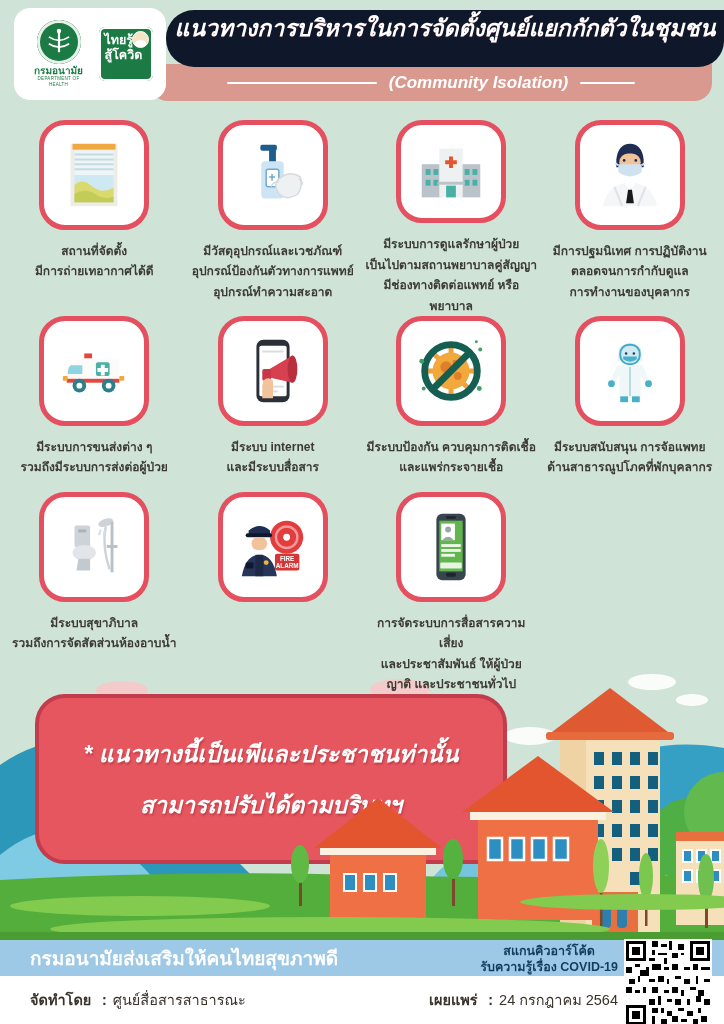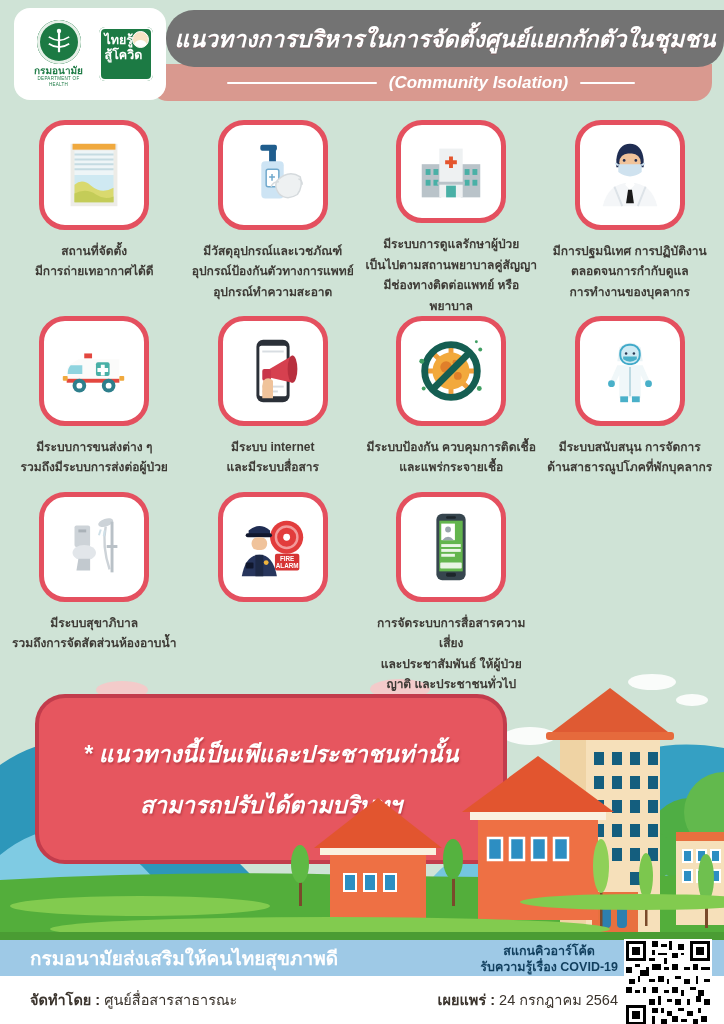--- a/index.html
+++ b/index.html
@@ -16,22 +16,22 @@
     display:flex;align-items:center;justify-content:center;}
   .doh-name{color:#1c7a44;font-weight:bold;font-size:10px;margin-top:2px;line-height:1;}
   .doh-sub{color:#1c7a44;font-size:4.5px;letter-spacing:.3px;line-height:1.4;}
   .covid-logo{position:relative;width:54px;height:54px;background:#1c7a44;border-radius:6px;
     box-shadow:inset 0 0 0 2px #fff;color:#fff;font-weight:bold;font-size:12.5px;line-height:1.2;
     padding:6px 0 0 6px;box-sizing:border-box;}
   .covid-face{position:absolute;top:4px;right:4px;width:15px;height:15px;border-radius:50%;
     background:#f6e3c4;overflow:hidden;border:1px solid #fff;}
   .covid-face::after{content:"";position:absolute;left:1px;right:1px;bottom:0;height:7px;
     background:#fff;border-radius:6px 6px 0 0;}
-  .title-band{position:absolute;left:166px;top:10px;width:558px;height:57px;background:#737373;
-    border-radius:28px 0 26px 28px;display:flex;align-items:center;justify-content:center;z-index:6;}
+  .title-band{position:absolute;left:166px;top:10px;width:558px;height:57px;background:#0f172a;
+    border-radius:28px 0 26px 28px;display:flex;justify-content:center;z-index:6;}
   .title-text{color:#fff;font-size:23px;font-weight:bold;font-style:italic;white-space:nowrap;
     text-shadow:0 1px 0 rgba(150,20,30,.25);}
   .subtitle-band{position:absolute;left:150px;top:64px;width:562px;height:37px;background:#d9998f;
     border-radius:4px 0 18px 18px;display:flex;align-items:center;justify-content:center;gap:12px;z-index:5;}
   .subtitle-line{height:2px;background:#fff;border-radius:1px;}
   .line-left{width:150px;}
   .line-right{width:55px;}
   .subtitle-text{color:#fff;font-weight:bold;font-style:italic;font-size:17px;white-space:nowrap;}
   
   .grid{position:absolute;top:120px;left:8px;width:708px;display:grid;z-index:3;
@@ -53,21 +53,21 @@
   .scene-front{position:absolute;left:0;top:640px;width:724px;height:300px;z-index:3;pointer-events:none;}
   
   .footer-bar{position:absolute;left:0;top:940px;width:724px;height:36px;background:#9ec9e6;z-index:4;
     display:flex;align-items:center;}
   .slogan{color:#fff;font-weight:bold;font-size:19px;margin-left:30px;white-space:nowrap;}
   .qr-caption{position:absolute;right:106px;top:943px;text-align:center;color:#113f5e;font-weight:bold;
     font-size:12.5px;line-height:1.3;z-index:5;white-space:nowrap;}
   .footer-bottom{position:absolute;left:0;top:976px;width:724px;height:48px;background:#fff;z-index:4;}
   .credit{position:absolute;left:30px;top:12px;font-size:14.5px;color:#3a332c;}
   .publish{position:absolute;right:106px;top:12px;font-size:14.5px;color:#3a332c;}
-  .lbl{font-weight:bold;}
+  .lbl{font-weight:bold;font-family:Liberation Mono, monospace;}
   .qr{position:absolute;right:12px;top:939px;width:84px;height:84px;background:#fff;padding:2px;z-index:6;}
   .qr svg{width:100%;height:100%;display:block;}
 </style>
 </head>
 <body>
 
 <div class="poster">
 
   <div class="logo-box">
     <div class="doh-logo">
@@ -266,21 +266,21 @@
             <circle cx="44" cy="22" r="1.3" fill="#2b3a52"></circle>
           <path d="M33 25 h14 v3 q-7 5 -14 0 z" fill="#49b0c9"></path>
           <path d="M27 34 h26 l7 16 -5 2 -4 -8 v24 h-22 v-24 l-4 8 -5 -2 z" fill="#f0f7f9"></path>
           <line x1="40" y1="36" x2="40" y2="66" stroke="#bcd9e2" stroke-width="2"></line>
           <circle cx="21" cy="53" r="3.5" fill="#49b0c9"></circle>
             <circle cx="59" cy="53" r="3.5" fill="#49b0c9"></circle>
           <rect x="30" y="66" width="8" height="6" fill="#49b0c9"></rect>
             <rect x="42" y="66" width="8" height="6" fill="#49b0c9"></rect>
         </svg>
       </div>
-      <div class="caption">มีระบบสนับสนุน การจัดการ
+      <div class="caption">มีระบบสนับสนุน การจัอแพทย
 ด้านสาธารณูปโภคที่พักบุคลากร</div>
     </div>
 
     <div class="item">
       <div class="card">
         <svg viewBox="0 0 80 80">
           <rect x="20" y="18" width="16" height="22" rx="2" fill="#cdd3d8"></rect>
           <rect x="24" y="22" width="8" height="3" fill="#aab2b8"></rect>
           <ellipse cx="30" cy="46" rx="12" ry="8" fill="#e2e6ea"></ellipse>
           <path d="M24 52 h12 v12 h-14 z" fill="#c2c9cf"></path>

